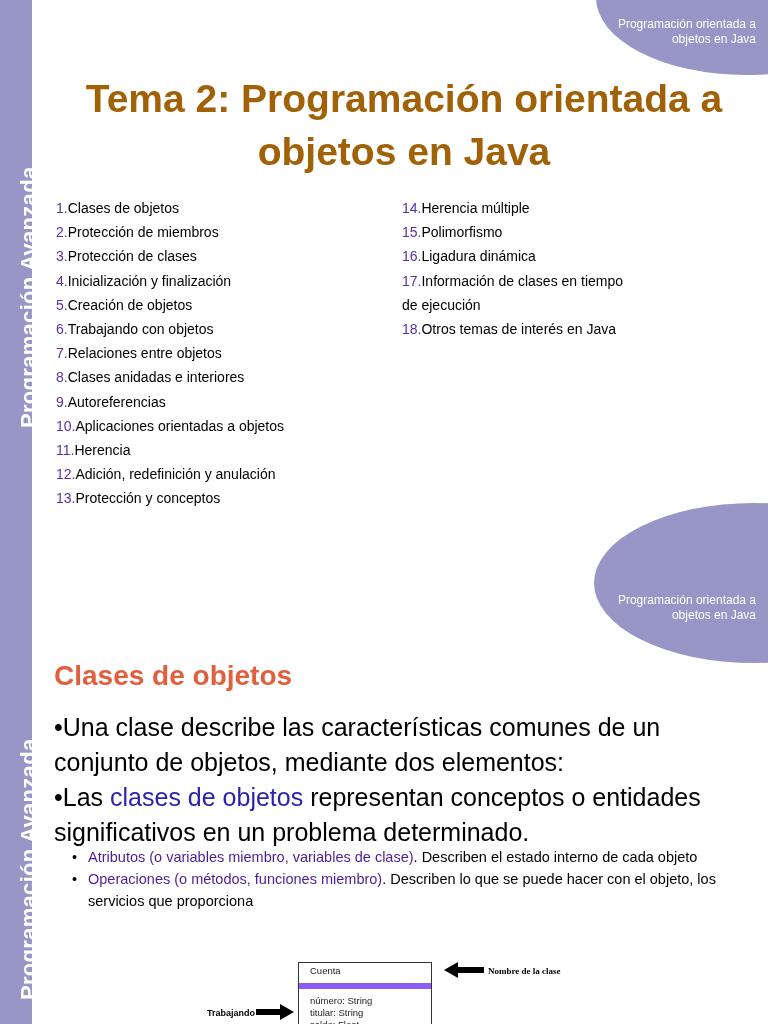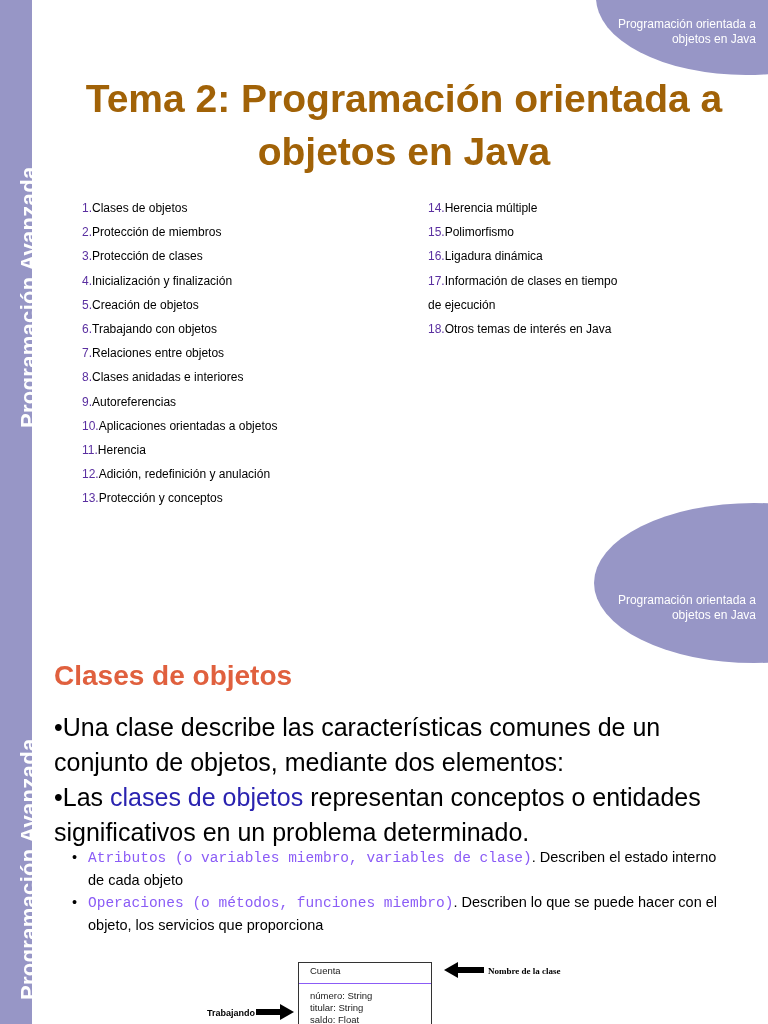--- a/index.html
+++ b/index.html
@@ -2,31 +2,31 @@
 <html><head>
 <meta charset="utf-8">
 <style>
   html, body { margin:0; padding:0; }
   body { width:768px; height:1024px; position:relative; overflow:hidden; background:#ffffff; font-family:"Liberation Sans", sans-serif; }
   .sidebar { position:absolute; left:0; top:0; width:32px; height:1024px; background:#9796c6; }
   .side-label { position:absolute; left:16px; color:#ffffff; font-weight:bold; font-size:22px; white-space:nowrap; transform-origin:0 0; letter-spacing:0.3px; }
   .ellipse { position:absolute; background:#9796c6; border-radius:50%; }
   .ell-text { position:absolute; color:#ffffff; font-size:12px; text-align:right; line-height:15px; }
   .title { position:absolute; left:40px; width:728px; top:72px; text-align:center; color:#a16207; font-weight:bold; font-size:39px; line-height:53px; }
-  .toc { position:absolute; font-size:12px; line-height:24.2px; color:#000;margin-left:26px; }
+  .toc { position:absolute; font-size:14px; line-height:24.2px; color:#000; }
   .toc .num { color:#5a2fa0; }
   .sec-title { position:absolute; left:54px; top:660px; color:#e0603e; font-weight:bold; font-size:28px; }
   .body-text { position:absolute; left:54px; top:710px; width:700px; font-size:25px; line-height:35px; color:#000; }
   .hl-blue { color:#2a23b0; }
   .bullets { position:absolute; left:72px; top:846px; width:660px; font-size:14.5px; line-height:22px; margin:0; padding:0; list-style:none; }
   .bullets li { position:relative; padding-left:16px; }
   .bullets li::before { content:"•"; position:absolute; left:0; color:#000; }
-  .hl-purple { color:#8b5cf6;font-family:Liberation Mono, monospace; }
+  .hl-purple { color:#4c1d95; }
   .uml { position:absolute; left:298px; top:962px; width:132px; height:70px; border:1px solid #333; background:#fff; font-size:9.5px; color:#222; }
-  .uml .hdr { height:20px; line-height:16px; padding-left:11px; border-bottom:1px solid #8b5cf6; }
+  .uml .hdr { height:20px; line-height:16px; padding-left:11px; border-bottom:6px solid #8b5cf6; }
   .uml .attrs { padding-left:11px; padding-top:6px; line-height:12px; }
   .lbl { position:absolute; font-size:9px; font-weight:bold; color:#000; }
   .arrow { position:absolute; }
 </style>
 </head>
 <body>
 
 <div class="sidebar"></div>
 <div class="side-label" style="top:428px; transform:rotate(-90deg) translateX(-0px);">Programación Avanzada</div>
 <div class="side-label" style="top:1000px; transform:rotate(-90deg);">Programación Avanzada</div>

